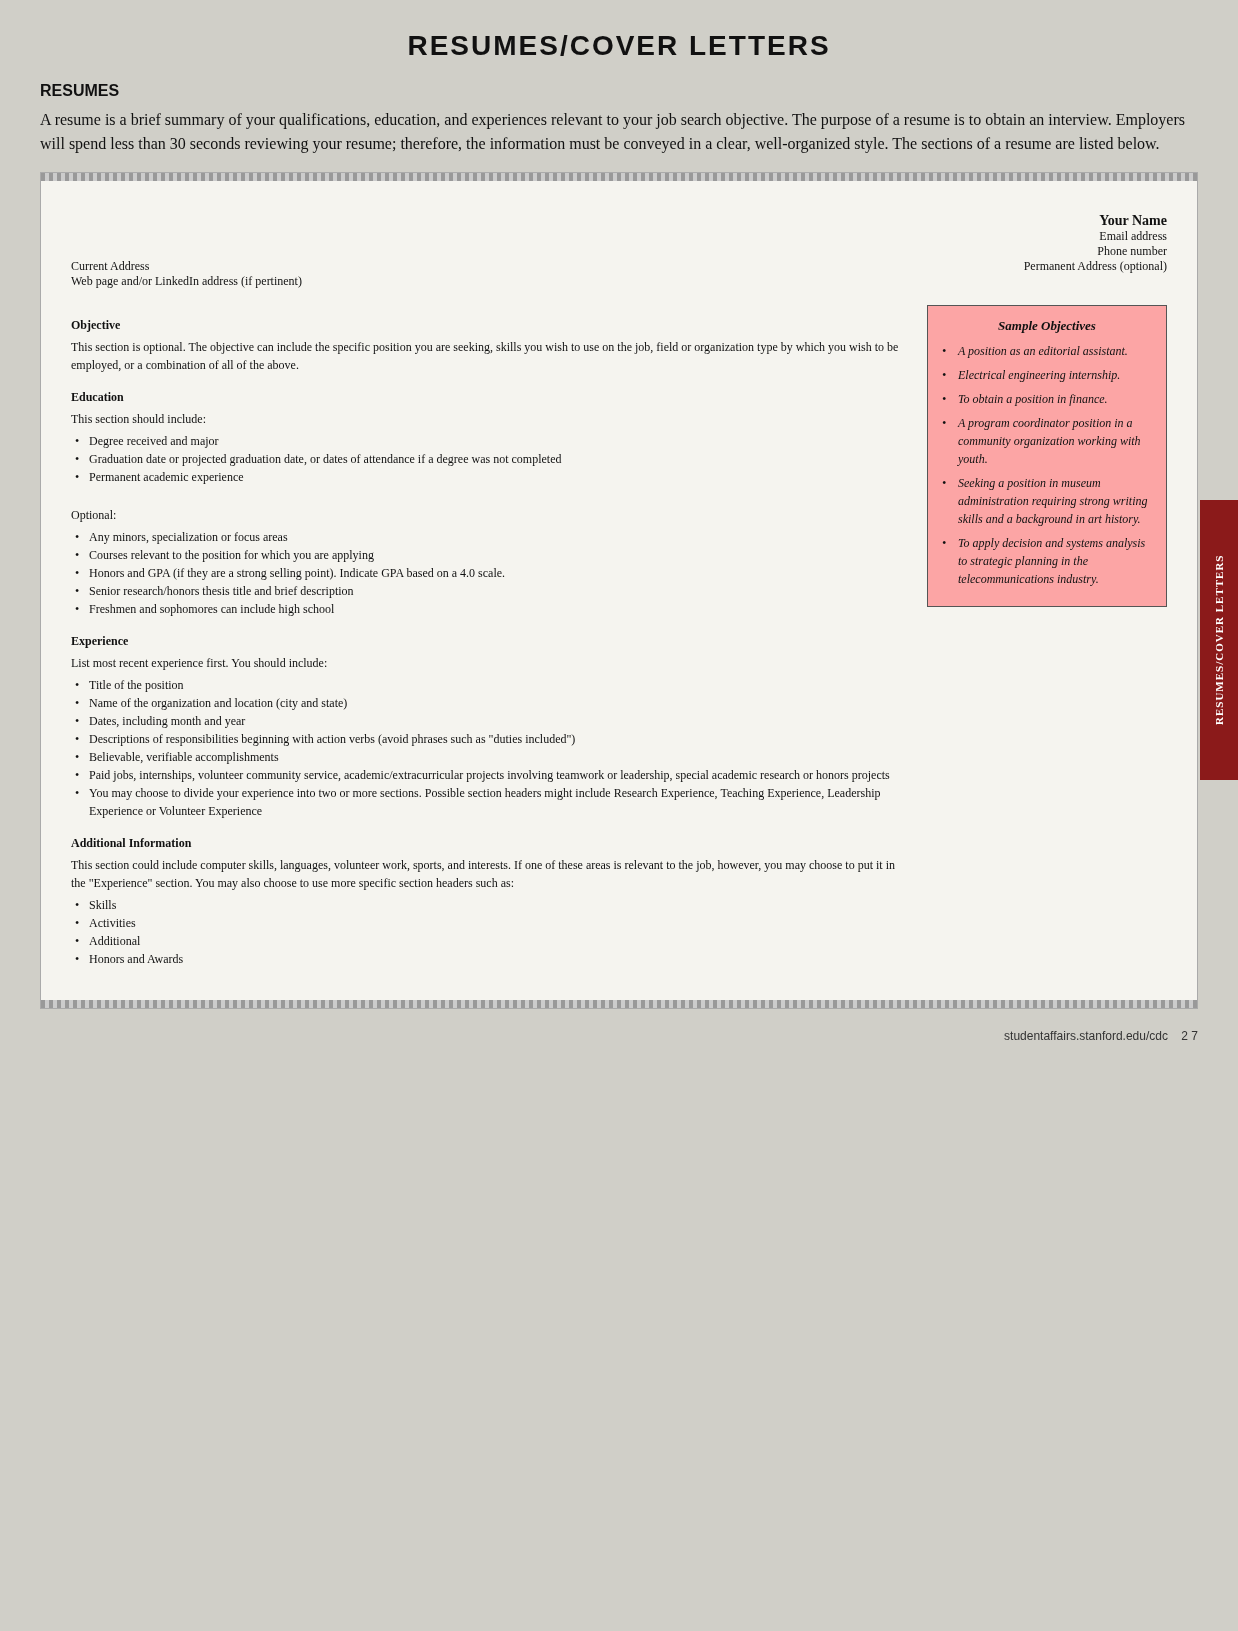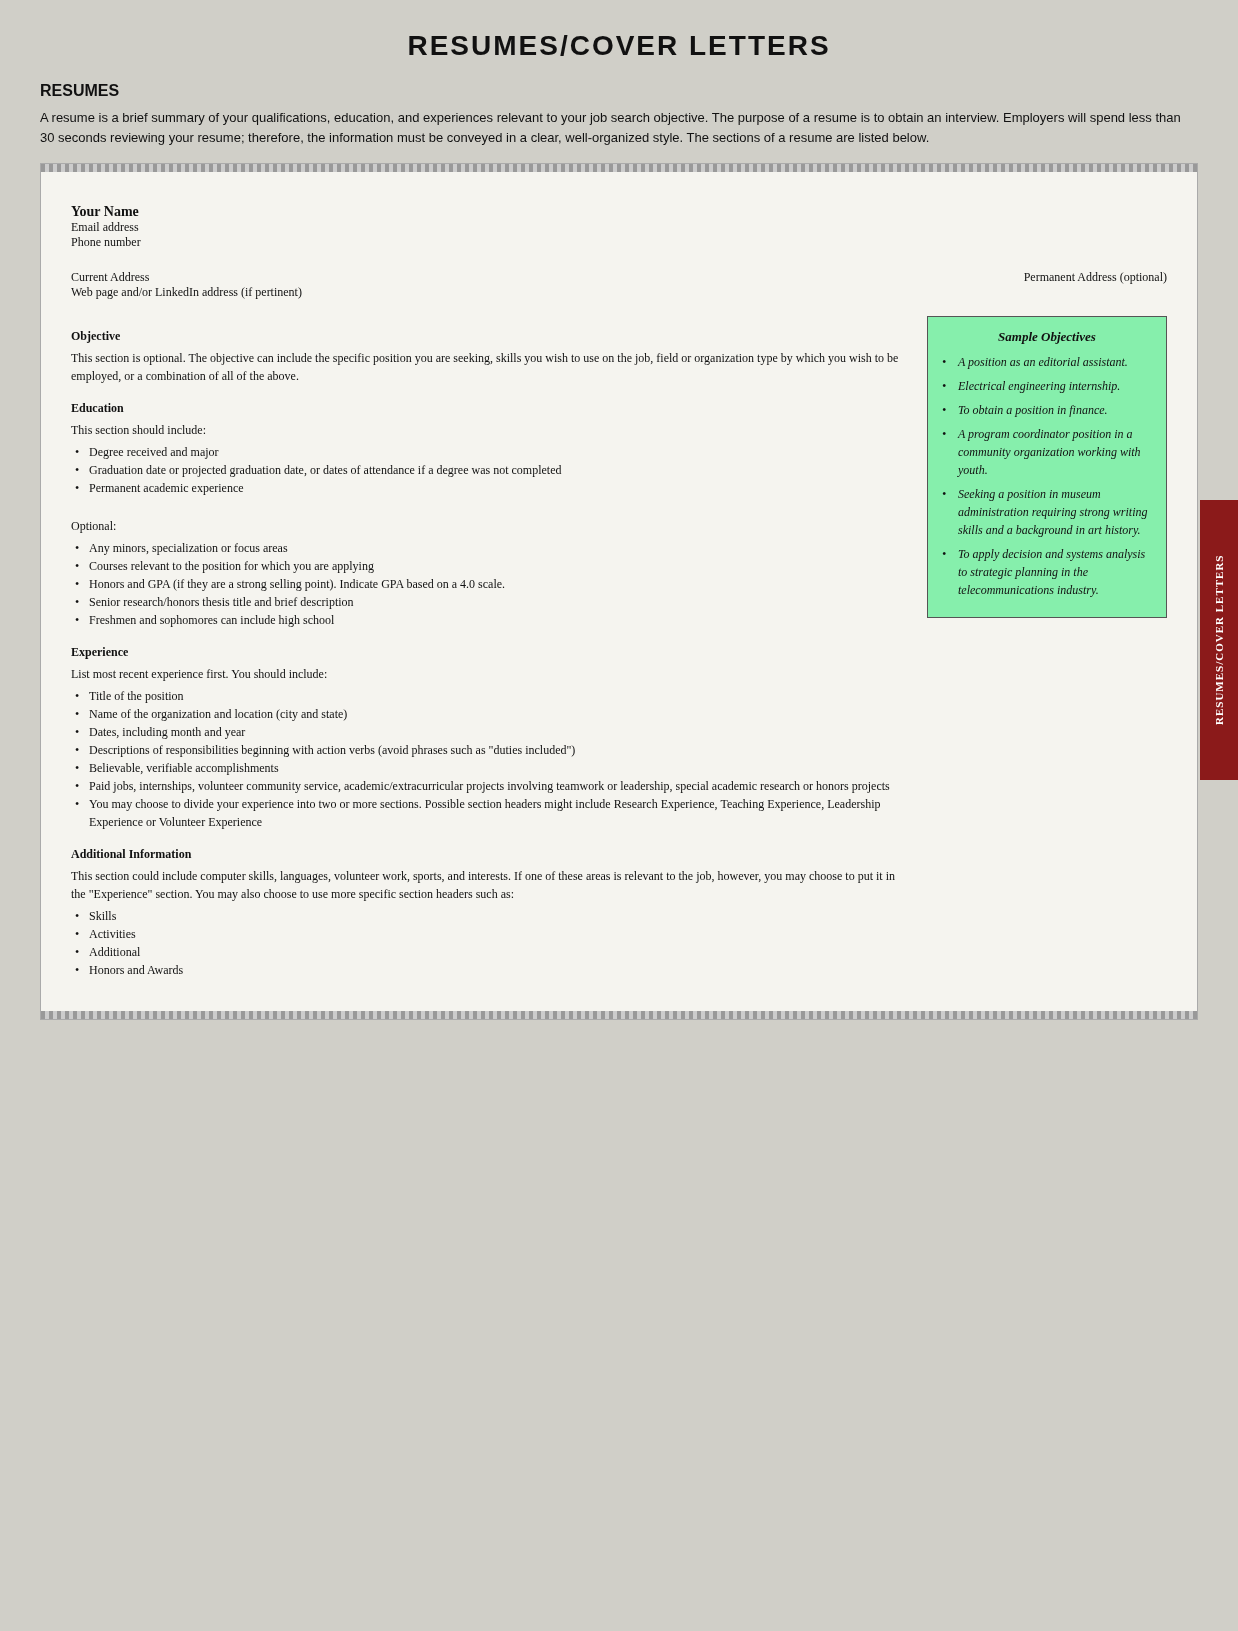--- a/index.html
+++ b/index.html
@@ -55,22 +55,22 @@
     }
 
     .section-heading {
       font-size: 16px;
       font-weight: bold;
       font-family: Arial, sans-serif;
       margin-bottom: 8px;
     }
 
     .intro-text {
-      font-family: Liberation Sans, sans-serif;
-      font-size: 13px;
+      font-family: Liberation Serif, serif;
+      font-size: 16px;
       line-height: 1.5;
       margin-bottom: 16px;
     }
 
     
     .resume-box {
       background-color: #f5f4ef;
       border: 1px solid #aaa;
       margin: 0 0 20px 0;
       padding: 30px 30px 40px 30px;
@@ -90,22 +90,21 @@
     .resume-box::after {
       content: '';
       display: block;
       height: 8px;
       background: repeating-linear-gradient(90deg, #999 0px, #999 4px, #ccc 4px, #ccc 8px);
       position: absolute;
       bottom: 0; left: 0; right: 0;
     }
 
     .resume-header {
-      text-align: left;
-      margin-bottom: 20px;
+      text-align: right;
       margin-top: 10px;
     }
 
     .resume-name {
       font-weight: bold;
       font-size: 14px;
     }
 
     .resume-contact {
       font-size: 12px;
@@ -162,21 +161,21 @@
       content: '•';
       position: absolute;
       left: 0;
     }
 
     
     .objectives-box {
       width: 240px;
       flex-shrink: 0;
       border: 1px solid #555;
-      background-color: #86efac;
+      background-color: #fca5a5;
       padding: 12px 14px;
       font-size: 12px;
       align-self: flex-start;
       margin-top: 0;
     }
 
     .objectives-title {
       font-weight: bold;
       font-style: italic;
       text-align: center;
@@ -300,14 +299,18 @@
           <li>To obtain a position in finance.</li>
           <li>A program coordinator position in a community organization working with youth.</li>
           <li>Seeking a position in museum administration requiring strong writing skills and a background in art history.</li>
           <li>To apply decision and systems analysis to strategic planning in the telecommunications industry.</li>
         </ul>
       </div>
 
     </div>
   </div>
 
+  <div class="footer">
+    <span>studentaffairs.stanford.edu/cdc</span>&nbsp;&nbsp;&nbsp;
+    <span>2 7</span>
+  </div>
 
 </div>
 
 </body></html>

